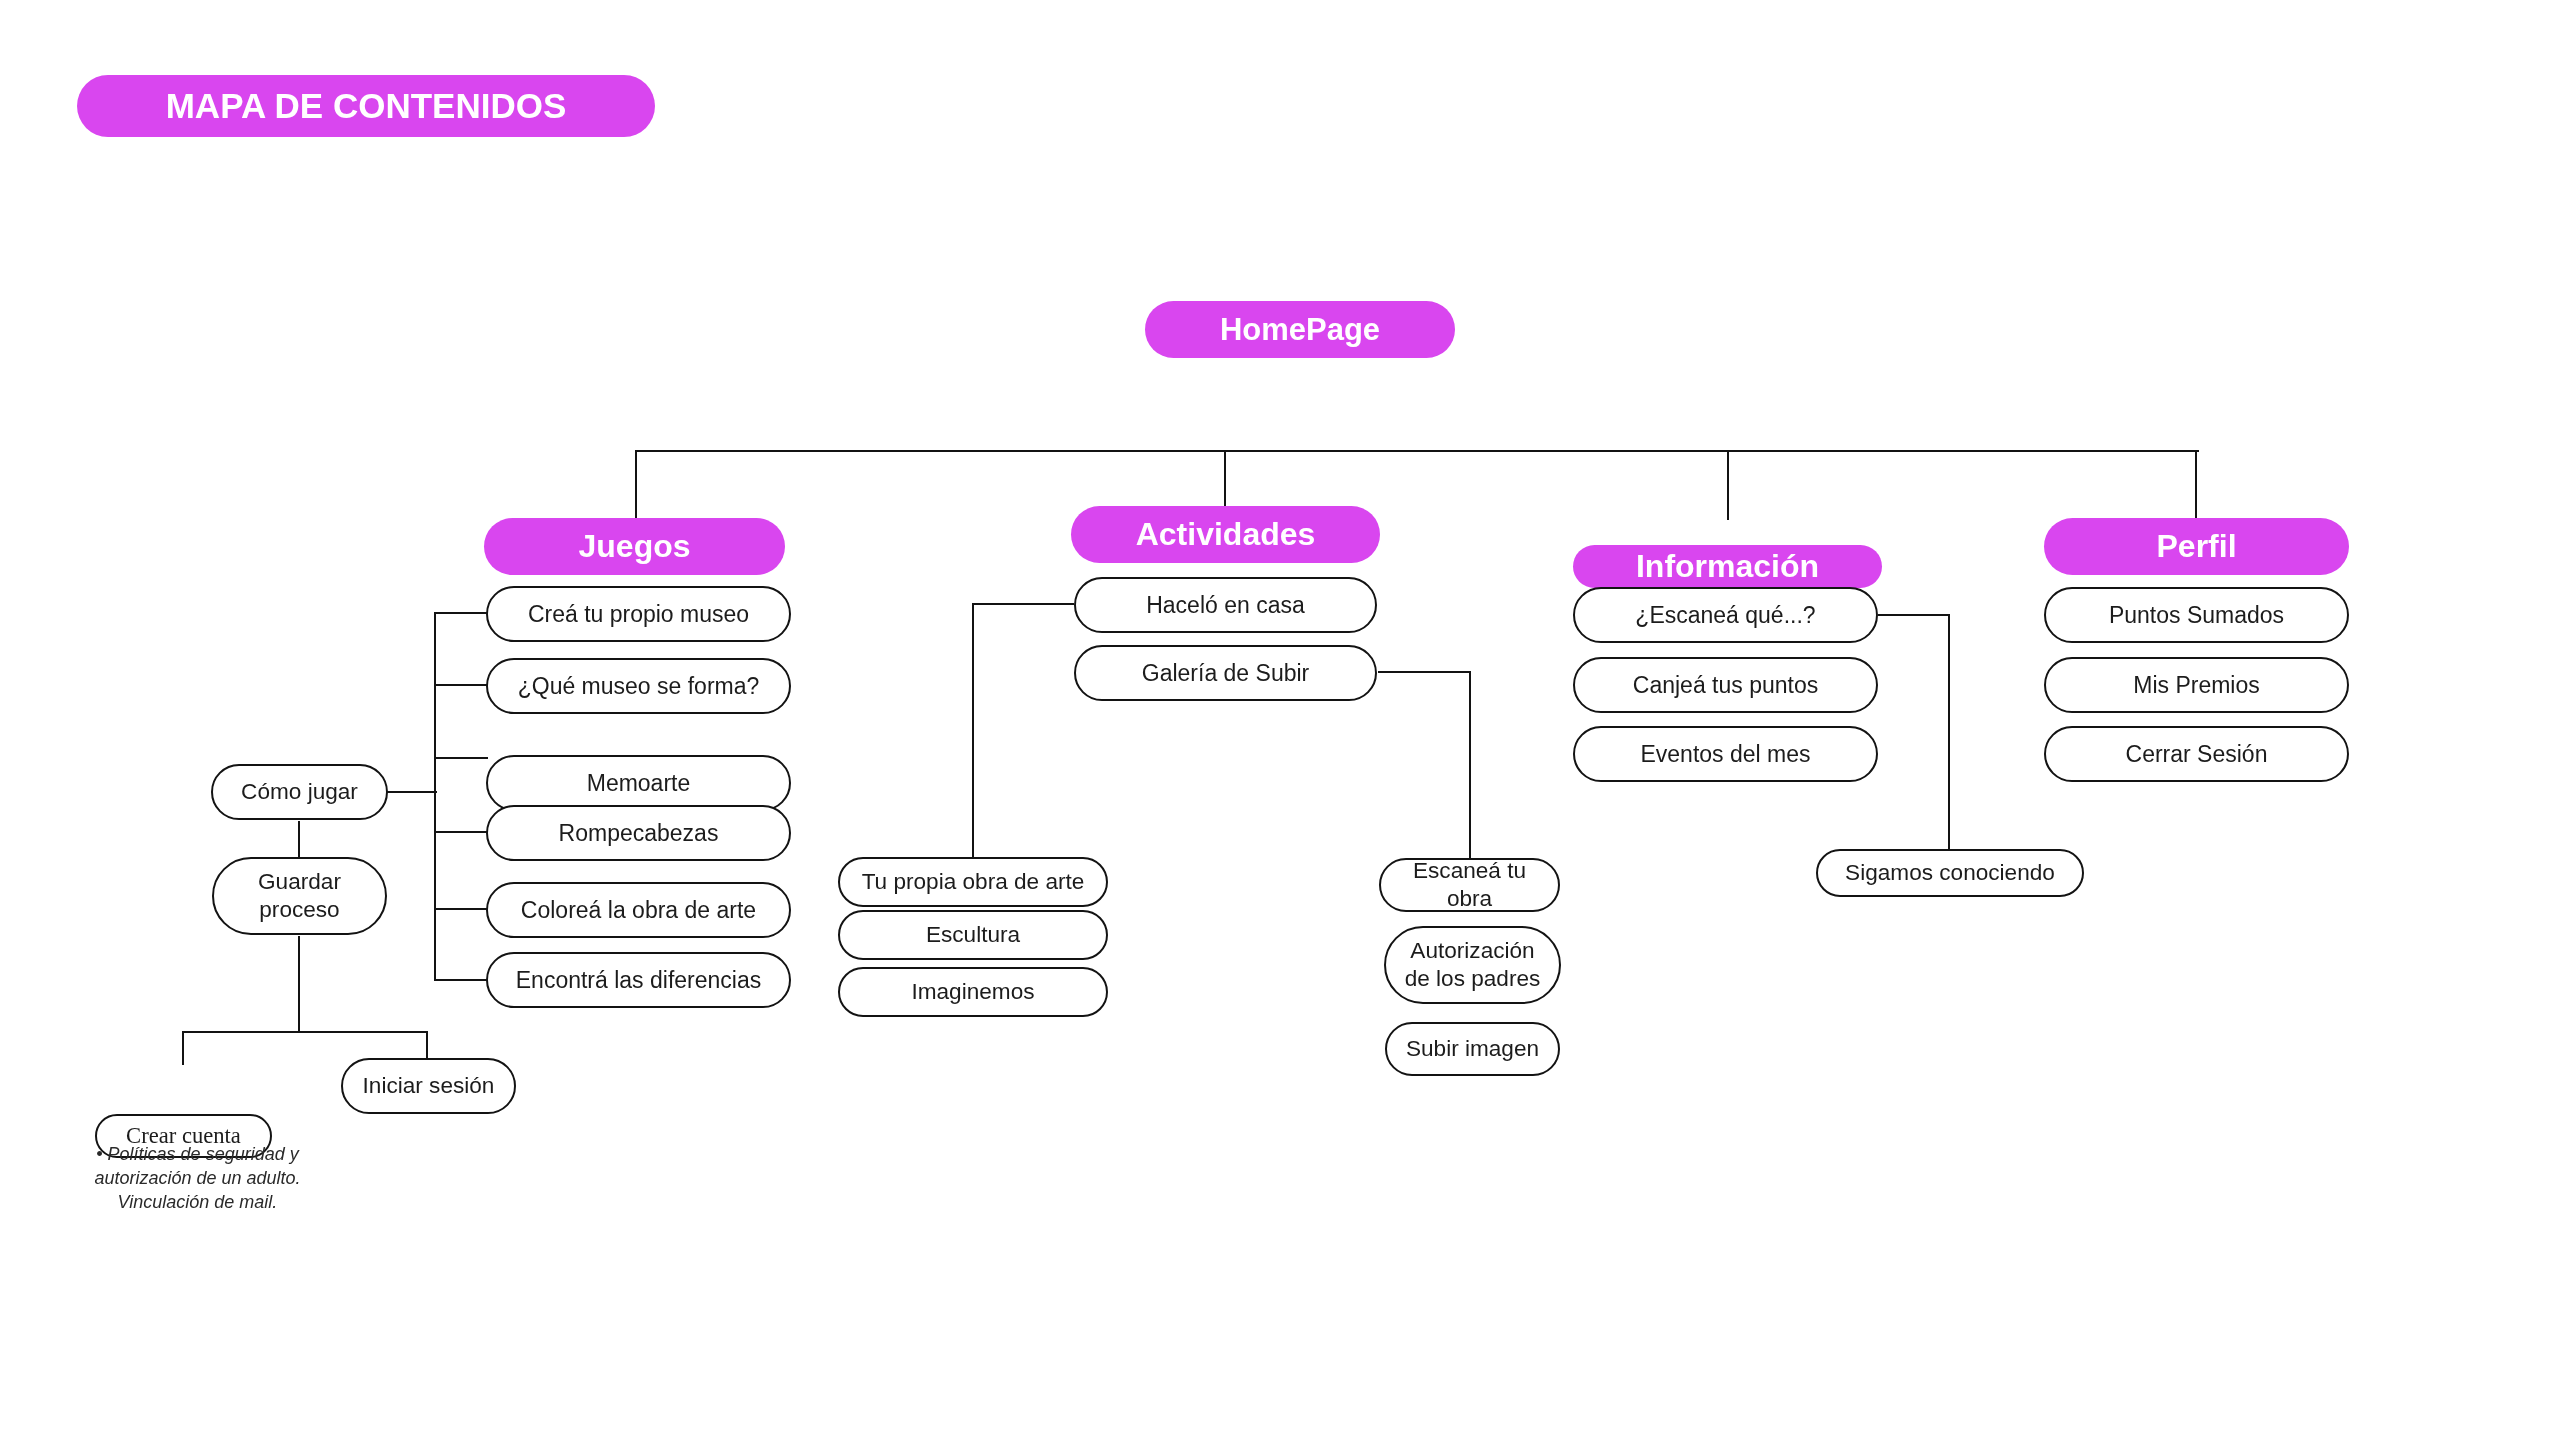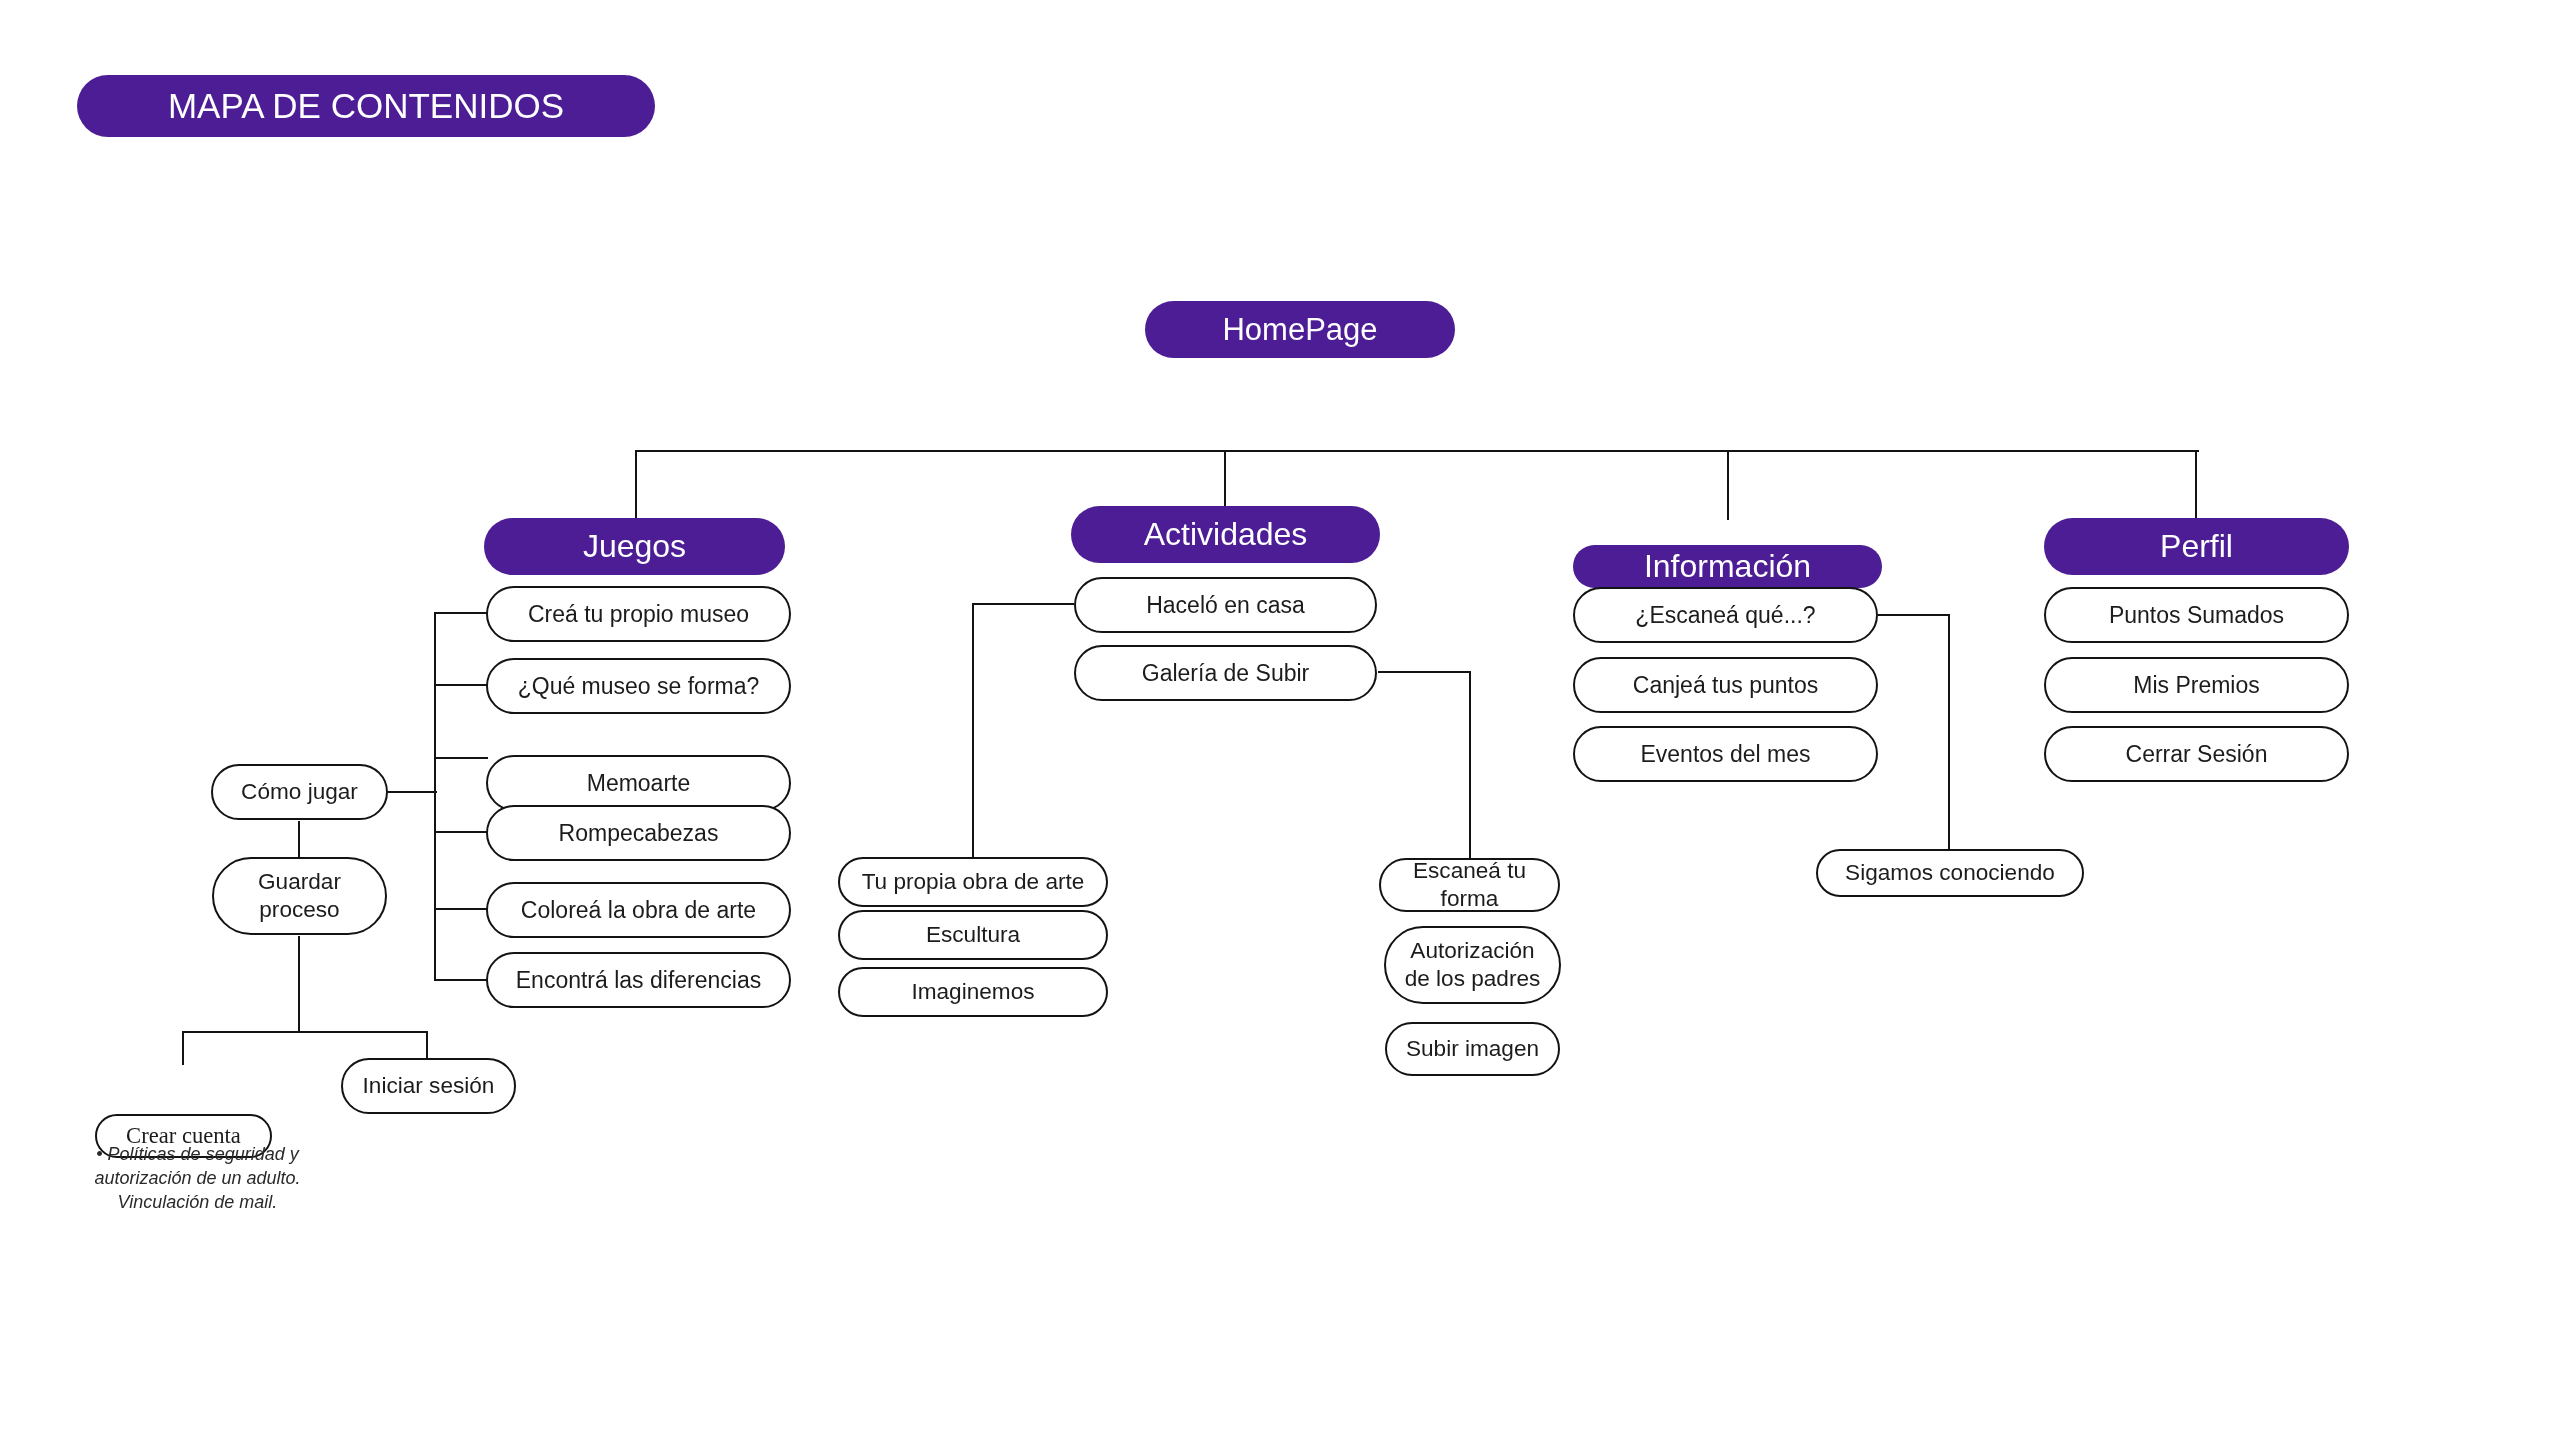--- a/index.html
+++ b/index.html
@@ -5,23 +5,23 @@
   html, body { margin: 0; padding: 0; }
   body {
     width: 2576px; height: 1448px;
     background: #ffffff;
     overflow: hidden;
     position: relative;
     font-family: "Liberation Sans", "DejaVu Sans", sans-serif;
   }
   .pill-orange {
     position: absolute; box-sizing: border-box;
-    background: #4c1d95; border-radius: 752px;
+    background: #d946ef; border-radius: 752px;
     display: flex; align-items: center; justify-content: center;
-    color: #ffffff; font-weight: 400; font-size: 32px;
+    color: #ffffff; font-weight: 700; font-size: 32px;
     text-align: center;
   }
   .node {
     position: absolute; box-sizing: border-box;
     background: #ffffff; border: 2.3px solid #131313; border-radius: 752px;
     display: flex; align-items: center; justify-content: center;
     color: #1c1c1c; font-size: 23px; line-height: 1.22;
     text-align: center; padding: 0 9px;
   }
   .node.sm { font-size: 22.6px; }
@@ -86,21 +86,21 @@
 <div class="node" style="left:1074px; top:645px; width:303px; height:56px;">Galería de Subir</div>
 
 <div class="line" style="left:972px; top:603px; width:102px; height:2.3px;"></div>
 <div class="line" style="left:972px; top:603px; width:2.3px; height:256px;"></div>
 <div class="node sm" style="left:838px; top:857px; width:270px; height:50px;">Tu propia obra de arte</div>
 <div class="node sm" style="left:838px; top:910px; width:270px; height:50px;">Escultura</div>
 <div class="node sm" style="left:838px; top:967px; width:270px; height:50px;">Imaginemos</div>
 
 <div class="line" style="left:1378px; top:671px; width:93px; height:2.3px;"></div>
 <div class="line" style="left:1469px; top:671px; width:2.3px; height:188px;"></div>
-<div class="node sm" style="left:1379px; top:858px; width:181px; height:54px;">Escaneá tu forma</div>
+<div class="node sm" style="left:1379px; top:858px; width:181px; height:54px;">Escaneá tu obra</div>
 <div class="node sm" style="left:1384px; top:926px; width:177px; height:78px;">Autorización de los padres</div>
 <div class="node sm" style="left:1385px; top:1022px; width:175px; height:54px;">Subir imagen</div>
 
 <div class="pill-orange" style="left:1573px; top:545px; width:309px; height:43px;">Información</div>
 
 <div class="node" style="left:1573px; top:587px; width:305px; height:56px;">¿Escaneá qué...?</div>
 <div class="node" style="left:1573px; top:657px; width:305px; height:56px;">Canjeá tus puntos</div>
 <div class="node" style="left:1573px; top:726px; width:305px; height:56px;">Eventos del mes</div>
 
 <div class="line" style="left:1878px; top:614px; width:72px; height:2.3px;"></div>

